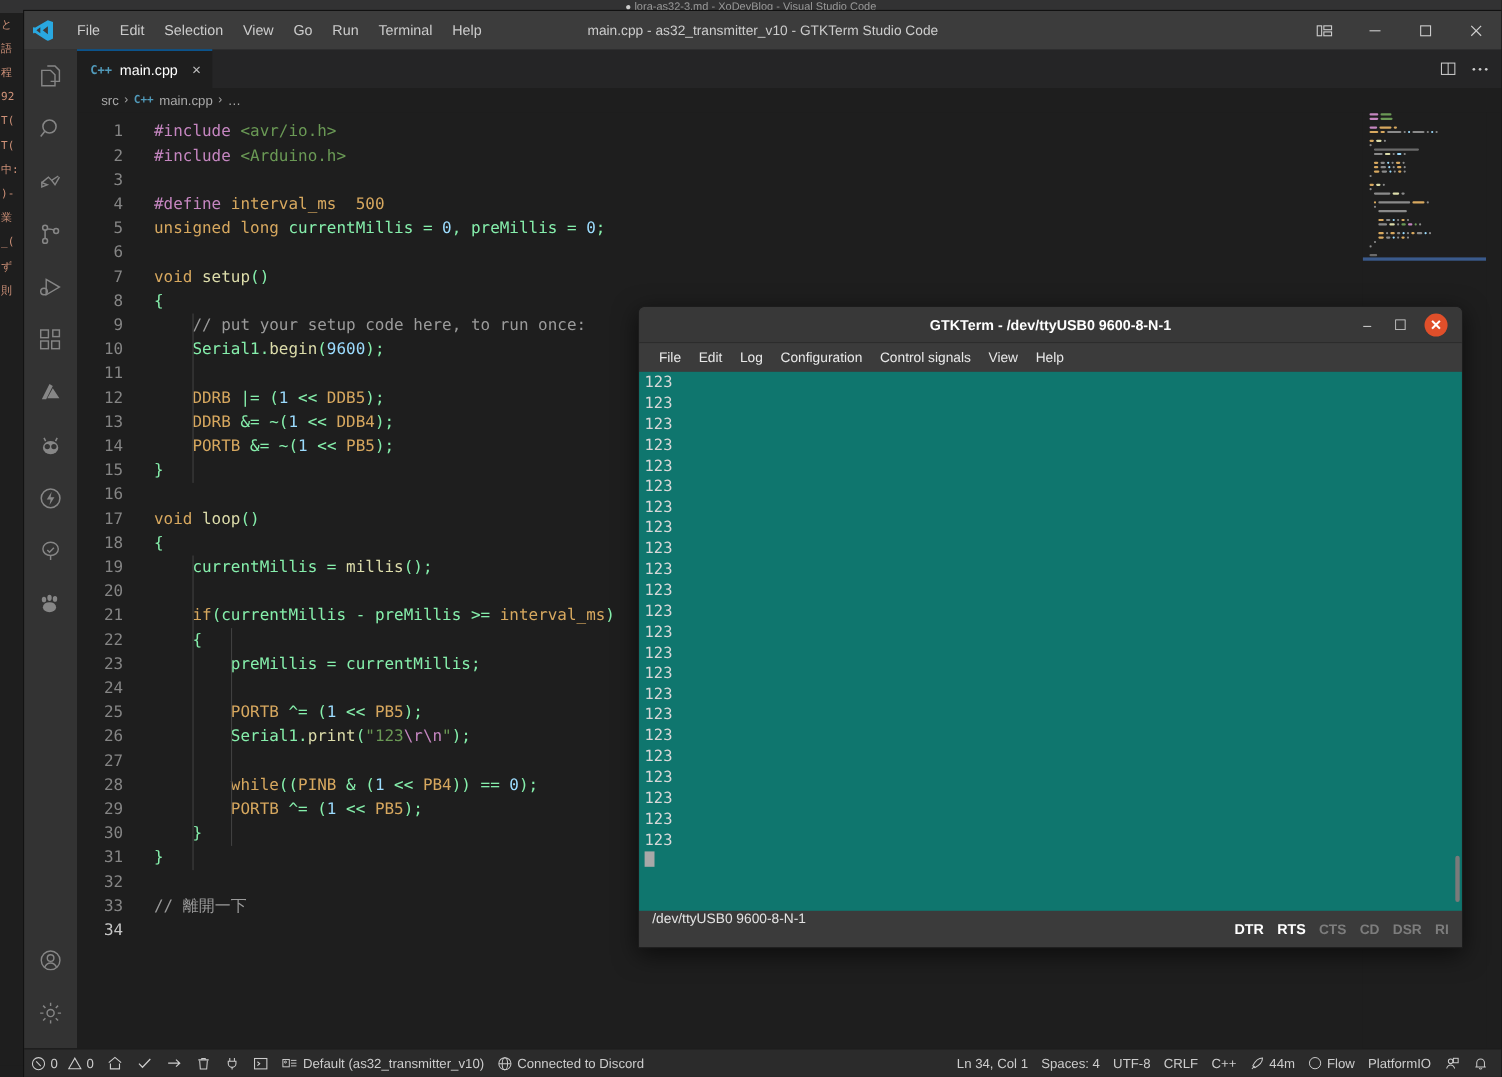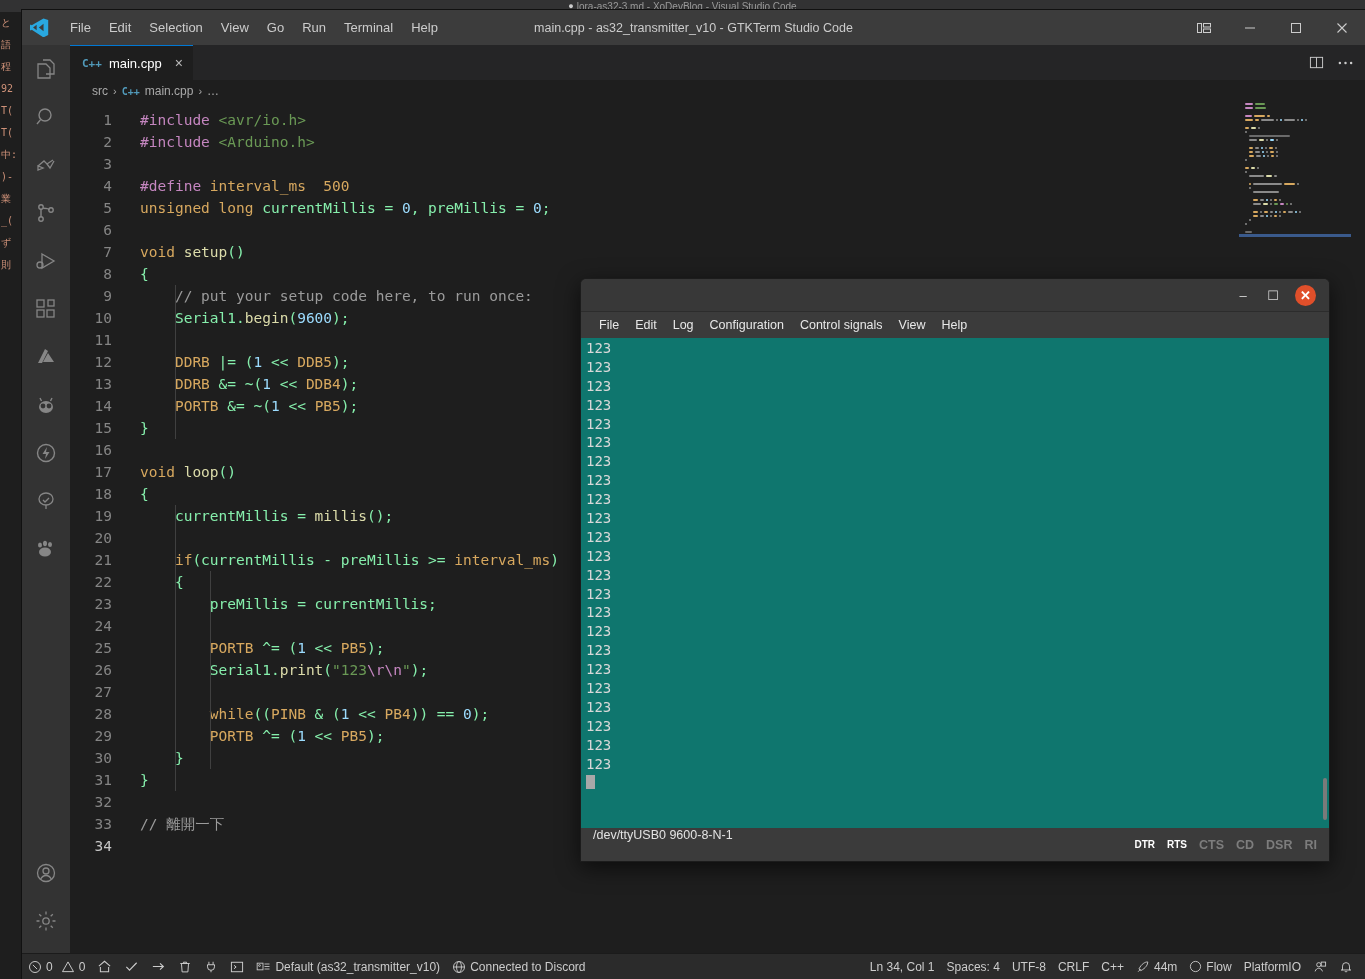--- a/index.html
+++ b/index.html
@@ -188,21 +188,21 @@
   }
   .gt-scroll {
     position:absolute; right:2px; bottom:8px; width:4px; height:42px;
     background:#7a7a7a; border-radius:2px;
   }
   .gt-status {
     height:33px; background:#3b3b3b; display:flex; 
     padding:0 12px; flex:0 0 33px; color:#e3e3e3; font-size:12.5px;
   }
   .gt-signals { margin-left:auto; display:flex; gap:12px; align-items:center; }
-  .sig-on { color:#ffffff; font-weight:bold; font-size:10px; }
+  .sig-on { color:#ffffff; font-weight:bold; font-size:13px; }
   .sig-off { color:#7d7d7d; font-weight:bold; font-size:12.5px; }
 
   svg { display:block; }
 </style>
 </head>
 <body>
 
 <div id="bg-window">
   <div id="bg-titlebar">
     <span id="bg-title-dot">●</span>
@@ -692,20 +692,21 @@
           <path d="M4 11.4V7a4 4 0 018 0v4.4h1.4H2.6z"></path>
             <path d="M6.6 12.6a1.5 1.5 0 002.8 0"></path>
         </svg>
       </div>
     </div>
   </div>
 </div>
 
 <div id="gtkterm">
   <div class="gt-titlebar">
+    <div class="gt-title">GTKTerm - /dev/ttyUSB0  9600-8-N-1</div>
     <div class="gt-ctrls">
       <div class="gt-btn">–</div>
       <div class="gt-btn">☐</div>
       <div class="gt-close">✕</div>
     </div>
   </div>
   <div class="gt-menubar">
     <div class="gt-menu">File</div>
     <div class="gt-menu">Edit</div>
     <div class="gt-menu">Log</div>

